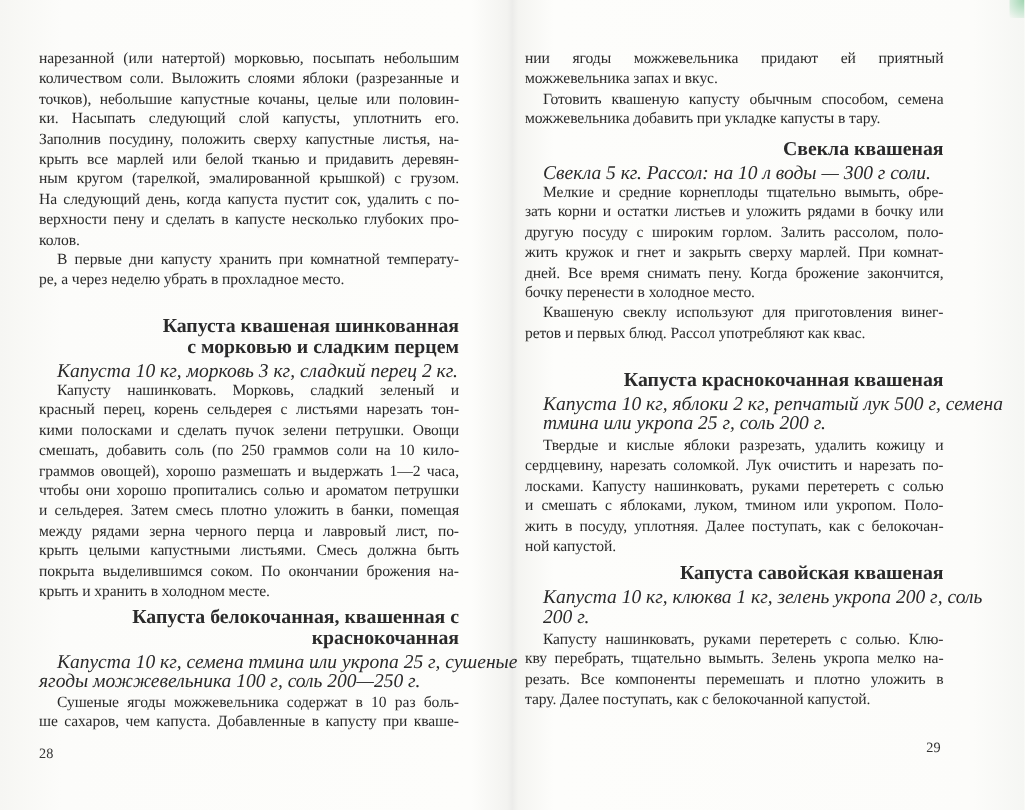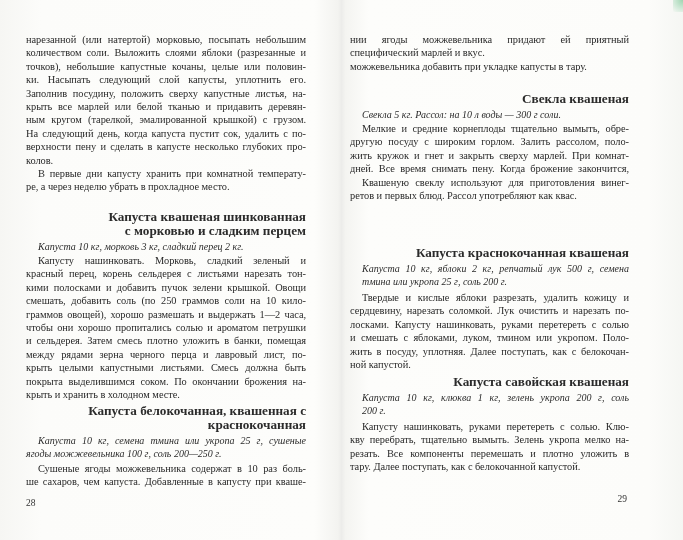--- a/index.html
+++ b/index.html
@@ -52,21 +52,21 @@
       font-weight: bold;
       font-size: 13.2px;
       line-height: 14px;
       text-align: right;
       color: #2b2b2b;
       white-space: nowrap;
     }
     .ingr {
       display: block;
       font-style: italic;
-      font-size: 10px;
+      font-size: 13px;
       line-height: 13px;
       white-space: nowrap;
       text-align: justify;
       text-align-last: justify;
     }
     .ingr.last { text-align-last: left; }
     .ingr.indent { padding-left: 12px; }
     .ingr.hang { padding-left: 12px; }
     .block { position: absolute; left: 0; right: 0; }
     .page-num {
@@ -101,21 +101,21 @@
     <div class="block" style="top:210px">
       <span class="heading">Капуста квашеная шинкованная</span>
       <span class="heading">с морковью и сладким перцем</span>
     </div>
     <div class="block" style="top:240px">
       <span class="ingr last indent">Капуста 10 кг, морковь 3 кг, сладкий перец 2 кг.</span>
     </div>
     <div class="block" style="top:254px">
       <span class="line indent">Капусту нашинковать. Морковь, сладкий зеленый и</span>
       <span class="line">красный перец, корень сельдерея с листьями нарезать тон-</span>
-      <span class="line">кими полосками и добавить пучок зелени крышкой. Овощи</span>
+      <span class="line">кими полосками и сделать пучок зелени петрушки. Овощи</span>
       <span class="line">смешать, добавить соль (по 250 граммов соли на 10 кило-</span>
       <span class="line">граммов овощей), хорошо размешать и выдержать 1—2 часа,</span>
       <span class="line">чтобы они хорошо пропитались солью и ароматом петрушки</span>
       <span class="line">и сельдерея. Затем смесь плотно уложить в банки, помещая</span>
       <span class="line">между рядами зерна черного перца и лавровый лист, по-</span>
       <span class="line">крыть целыми капустными листьями. Смесь должна быть</span>
       <span class="line">покрыта выделившимся соком. По окончании брожения на-</span>
       <span class="line last">крыть и хранить в холодном месте.</span>
     </div>
 
@@ -132,35 +132,38 @@
       <span class="line">ше сахаров, чем капуста. Добавленные в капусту при кваше-</span>
     </div>
 
     <span class="page-num" style="left:0; top:498px">28</span>
   </div>
 
   <div class="page page-right">
 
     <div class="block" style="top:33px">
       <span class="line">нии ягоды можжевельника придают ей приятный</span>
-      <span class="line last">специфический марлей и вкус.</span>
+      <span class="line last">можжевельника запах и вкус.</span>
+      <span class="line indent">Готовить квашеную капусту обычным способом, семена</span>
       <span class="line last">можжевельника добавить при укладке капусты в тару.</span>
     </div>
 
     <div class="block" style="top:92px">
       <span class="heading">Свекла квашеная</span>
     </div>
     <div class="block" style="top:108px">
       <span class="ingr last indent">Свекла 5 кг. Рассол: на 10 л воды — 300 г соли.</span>
     </div>
     <div class="block" style="top:122px">
       <span class="line indent">Мелкие и средние корнеплоды тщательно вымыть, обре-</span>
+      <span class="line">зать корни и остатки листьев и уложить рядами в бочку или</span>
       <span class="line">другую посуду с широким горлом. Залить рассолом, поло-</span>
       <span class="line">жить кружок и гнет и закрыть сверху марлей. При комнат-</span>
       <span class="line">дней. Все время снимать пену. Когда брожение закончится,</span>
+      <span class="line last">бочку перенести в холодное место.</span>
       <span class="line indent">Квашеную свеклу используют для приготовления винег-</span>
       <span class="line last">ретов и первых блюд. Рассол употребляют как квас.</span>
     </div>
 
     <div class="block" style="top:246px">
       <span class="heading">Капуста краснокочанная квашеная</span>
     </div>
     <div class="block" style="top:262px">
       <span class="ingr indent">Капуста 10 кг, яблоки 2 кг, репчатый лук 500 г, семена</span>
       <span class="ingr last hang">тмина или укропа 25 г, соль 200 г.</span>

